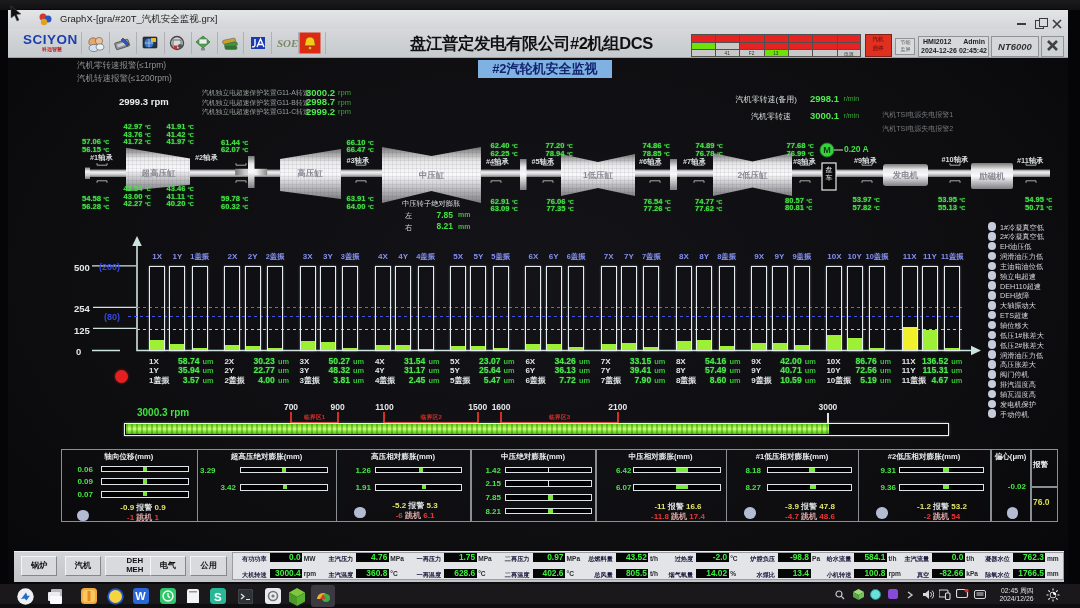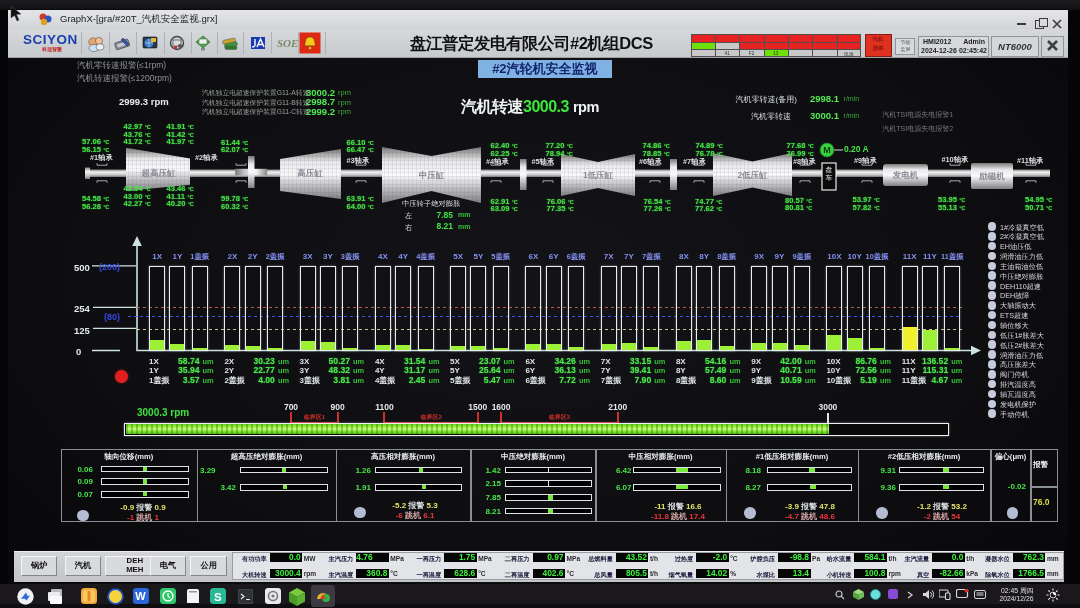--- a/index.html
+++ b/index.html
@@ -144,21 +144,20 @@
 <div style="position:absolute;left:202px;top:88.0px;font-size:6.8px;color:#9aa29a;white-space:nowrap;">汽机独立电超速保护装置G11-A转速</div>
 <div style="position:absolute;left:306px;top:86.8px;width:27px;text-align:right;font-size:9.5px;font-weight:bold;color:#52e852;">3000.2</div>
 <div style="position:absolute;left:338px;top:88.0px;font-size:7.5px;color:#3aa83a;">rpm</div>
 <div style="position:absolute;left:202px;top:97.6px;font-size:6.8px;color:#9aa29a;white-space:nowrap;">汽机独立电超速保护装置G11-B转速</div>
 <div style="position:absolute;left:306px;top:96.4px;width:27px;text-align:right;font-size:9.5px;font-weight:bold;color:#52e852;">2998.7</div>
 <div style="position:absolute;left:338px;top:97.6px;font-size:7.5px;color:#3aa83a;">rpm</div>
 <div style="position:absolute;left:202px;top:107.2px;font-size:6.8px;color:#9aa29a;white-space:nowrap;">汽机独立电超速保护装置G11-C转速</div>
 <div style="position:absolute;left:306px;top:106.0px;width:27px;text-align:right;font-size:9.5px;font-weight:bold;color:#52e852;">2999.2</div>
 <div style="position:absolute;left:338px;top:107.2px;font-size:7.5px;color:#3aa83a;">rpm</div>
 <div style="position:absolute;left:477.7px;top:60.1px;width:134.4px;height:18.3px;background:#7fb2e2;color:#13246e;font-weight:bold;font-size:13px;text-align:center;line-height:18.5px;white-space:nowrap;">#2汽轮机安全监视</div>
-<div style="position:absolute;left:461px;top:96.5px;font-size:16px;font-weight:bold;color:#eef2f2;white-space:nowrap;letter-spacing:-0.5px;">汽机转速<span style="color:#3ae83a">3000.3</span> <span style="font-size:14.5px">rpm</span></div>
 <div style="position:absolute;left:735.6px;top:94.1px;font-size:8px;color:#d6dada;white-space:nowrap;">汽机零转速(备用)</div>
 <div style="position:absolute;left:806px;top:93px;width:33px;text-align:right;font-size:9.5px;font-weight:bold;color:#52e852;">2998.1</div>
 <div style="position:absolute;left:843.6px;top:94.6px;font-size:7px;color:#3aa83a;">r/min</div>
 <div style="position:absolute;left:750.9px;top:111.4px;font-size:8px;color:#d6dada;white-space:nowrap;">汽机零转速</div>
 <div style="position:absolute;left:806px;top:110.3px;width:33px;text-align:right;font-size:9.5px;font-weight:bold;color:#52e852;">3000.1</div>
 <div style="position:absolute;left:843.6px;top:111.9px;font-size:7px;color:#3aa83a;">r/min</div>
 <div style="position:absolute;left:882.3px;top:110.2px;font-size:7px;color:#75797a;white-space:nowrap;">汽机TSI电源失电报警1</div>
 <div style="position:absolute;left:882.3px;top:124.4px;font-size:7px;color:#75797a;white-space:nowrap;">汽机TSI电源失电报警2</div>
 <svg class="abs" style="left:0;top:0" width="1080" height="608">
 <defs>
@@ -477,21 +476,21 @@
 <div style="position:absolute;left:1000px;top:222.50px;font-size:7.2px;color:#d8d8e0;white-space:nowrap;">1#冷凝真空低</div>
 <div style="position:absolute;left:987.5px;top:232.05px;width:8.6px;height:8.6px;border-radius:50%;background:#c6ccdc;"></div>
 <div style="position:absolute;left:1000px;top:232.35px;font-size:7.2px;color:#d8d8e0;white-space:nowrap;">2#冷凝真空低</div>
 <div style="position:absolute;left:987.5px;top:241.90px;width:8.6px;height:8.6px;border-radius:50%;background:#c6ccdc;"></div>
 <div style="position:absolute;left:1000px;top:242.20px;font-size:7.2px;color:#d8d8e0;white-space:nowrap;">EH油压低</div>
 <div style="position:absolute;left:987.5px;top:251.75px;width:8.6px;height:8.6px;border-radius:50%;background:#c6ccdc;"></div>
 <div style="position:absolute;left:1000px;top:252.05px;font-size:7.2px;color:#d8d8e0;white-space:nowrap;">润滑油压力低</div>
 <div style="position:absolute;left:987.5px;top:261.60px;width:8.6px;height:8.6px;border-radius:50%;background:#c6ccdc;"></div>
 <div style="position:absolute;left:1000px;top:261.90px;font-size:7.2px;color:#d8d8e0;white-space:nowrap;">主油箱油位低</div>
 <div style="position:absolute;left:987.5px;top:271.45px;width:8.6px;height:8.6px;border-radius:50%;background:#c6ccdc;"></div>
-<div style="position:absolute;left:1000px;top:271.75px;font-size:7.2px;color:#d8d8e0;white-space:nowrap;">中压绝对膨胀</div>
+<div style="position:absolute;left:1000px;top:271.75px;font-size:7.2px;color:#d8d8e0;white-space:nowrap;">独立电超速</div>
 <div style="position:absolute;left:987.5px;top:281.30px;width:8.6px;height:8.6px;border-radius:50%;background:#c6ccdc;"></div>
 <div style="position:absolute;left:1000px;top:281.60px;font-size:7.2px;color:#d8d8e0;white-space:nowrap;">DEH110超速</div>
 <div style="position:absolute;left:987.5px;top:291.15px;width:8.6px;height:8.6px;border-radius:50%;background:#c6ccdc;"></div>
 <div style="position:absolute;left:1000px;top:291.45px;font-size:7.2px;color:#d8d8e0;white-space:nowrap;">DEH故障</div>
 <div style="position:absolute;left:987.5px;top:301.00px;width:8.6px;height:8.6px;border-radius:50%;background:#c6ccdc;"></div>
 <div style="position:absolute;left:1000px;top:301.30px;font-size:7.2px;color:#d8d8e0;white-space:nowrap;">大轴振动大</div>
 <div style="position:absolute;left:987.5px;top:310.85px;width:8.6px;height:8.6px;border-radius:50%;background:#c6ccdc;"></div>
 <div style="position:absolute;left:1000px;top:311.15px;font-size:7.2px;color:#d8d8e0;white-space:nowrap;">ETS超速</div>
 <div style="position:absolute;left:987.5px;top:320.70px;width:8.6px;height:8.6px;border-radius:50%;background:#c6ccdc;"></div>
 <div style="position:absolute;left:1000px;top:321.00px;font-size:7.2px;color:#d8d8e0;white-space:nowrap;">轴位移大</div>
@@ -627,21 +626,21 @@
 <div style="position:absolute;left:21.0px;top:556.3px;width:36.4px;height:20px;background:#d8dade;border:1px solid;border-color:#f4f4f6 #85878b #85878b #f4f4f6;box-sizing:border-box;font-size:8.2px;font-weight:bold;color:#111;text-align:center;line-height:18px;">锅炉</div>
 <div style="position:absolute;left:65.0px;top:556.3px;width:35.9px;height:20px;background:#d8dade;border:1px solid;border-color:#f4f4f6 #85878b #85878b #f4f4f6;box-sizing:border-box;font-size:8.2px;font-weight:bold;color:#111;text-align:center;line-height:18px;">汽机</div>
 <div style="position:absolute;left:105.3px;top:556.3px;width:59px;height:20px;background:#d8dade;border:1px solid;border-color:#f4f4f6 #85878b #85878b #f4f4f6;box-sizing:border-box;font-size:7.8px;font-weight:bold;color:#111;text-align:center;line-height:8.8px;">DEH<br>MEH</div>
 <div style="position:absolute;left:149.9px;top:556.3px;width:35.9px;height:20px;background:#d8dade;border:1px solid;border-color:#f4f4f6 #85878b #85878b #f4f4f6;box-sizing:border-box;font-size:8.2px;font-weight:bold;color:#111;text-align:center;line-height:18px;">电气</div>
 <div style="position:absolute;left:190.2px;top:556.3px;width:36.9px;height:20px;background:#d8dade;border:1px solid;border-color:#f4f4f6 #85878b #85878b #f4f4f6;box-sizing:border-box;font-size:8.2px;font-weight:bold;color:#111;text-align:center;line-height:18px;">公用</div>
 <div style="position:absolute;left:232.4px;top:551.5px;width:831.5px;height:28.5px;background:#e2e4e7;border:1px solid #9a9ea2;box-sizing:border-box;"></div>
 <div style="position:absolute;left:208.7px;top:554.9px;width:58px;text-align:right;font-size:6.2px;font-weight:bold;color:#18183a;white-space:nowrap;">有功功率</div>
 <div style="position:absolute;left:269.7px;top:552.9px;width:32.5px;height:9.6px;background:#060606;font-size:8.4px;font-weight:bold;color:#3df23d;text-align:right;line-height:9.8px;padding-right:1.5px;box-sizing:border-box;">0.0</div>
 <div style="position:absolute;left:303.7px;top:554.5px;font-size:6.6px;font-weight:bold;color:#2a2a30;">MW</div>
 <div style="position:absolute;left:295.3px;top:554.9px;width:58px;text-align:right;font-size:6.2px;font-weight:bold;color:#18183a;white-space:nowrap;">主汽压力</div>
-<div style="position:absolute;left:356.3px;top:552.9px;width:32.5px;height:9.6px;background:#060606;font-size:8.4px;font-weight:bold;color:#3df23d;line-height:9.8px;padding-right:1.5px;box-sizing:border-box;">4.76</div>
+<div style="position:absolute;left:356.3px;top:552.9px;width:32.5px;height:9.6px;background:#060606;font-size:8.4px;font-weight:bold;color:#3df23d;text-align:right;line-height:9.8px;padding-right:1.5px;box-sizing:border-box;">4.76</div>
 <div style="position:absolute;left:390.3px;top:554.5px;font-size:6.6px;font-weight:bold;color:#2a2a30;">MPa</div>
 <div style="position:absolute;left:383.2px;top:554.9px;width:58px;text-align:right;font-size:6.2px;font-weight:bold;color:#18183a;white-space:nowrap;">一再压力</div>
 <div style="position:absolute;left:444.2px;top:552.9px;width:32.5px;height:9.6px;background:#060606;font-size:8.4px;font-weight:bold;color:#3df23d;text-align:right;line-height:9.8px;padding-right:1.5px;box-sizing:border-box;">1.75</div>
 <div style="position:absolute;left:478.2px;top:554.5px;font-size:6.6px;font-weight:bold;color:#2a2a30;">MPa</div>
 <div style="position:absolute;left:471.5px;top:554.9px;width:58px;text-align:right;font-size:6.2px;font-weight:bold;color:#18183a;white-space:nowrap;">二再压力</div>
 <div style="position:absolute;left:532.5px;top:552.9px;width:32.5px;height:9.6px;background:#060606;font-size:8.4px;font-weight:bold;color:#3df23d;text-align:right;line-height:9.8px;padding-right:1.5px;box-sizing:border-box;">0.97</div>
 <div style="position:absolute;left:566.5px;top:554.5px;font-size:6.6px;font-weight:bold;color:#2a2a30;">MPa</div>
 <div style="position:absolute;left:554.9px;top:554.9px;width:58px;text-align:right;font-size:6.2px;font-weight:bold;color:#18183a;white-space:nowrap;">总燃料量</div>
 <div style="position:absolute;left:615.9px;top:552.9px;width:32.5px;height:9.6px;background:#060606;font-size:8.4px;font-weight:bold;color:#3df23d;text-align:right;line-height:9.8px;padding-right:1.5px;box-sizing:border-box;">43.52</div>
 <div style="position:absolute;left:649.9px;top:554.5px;font-size:6.6px;font-weight:bold;color:#2a2a30;">t/h</div>

